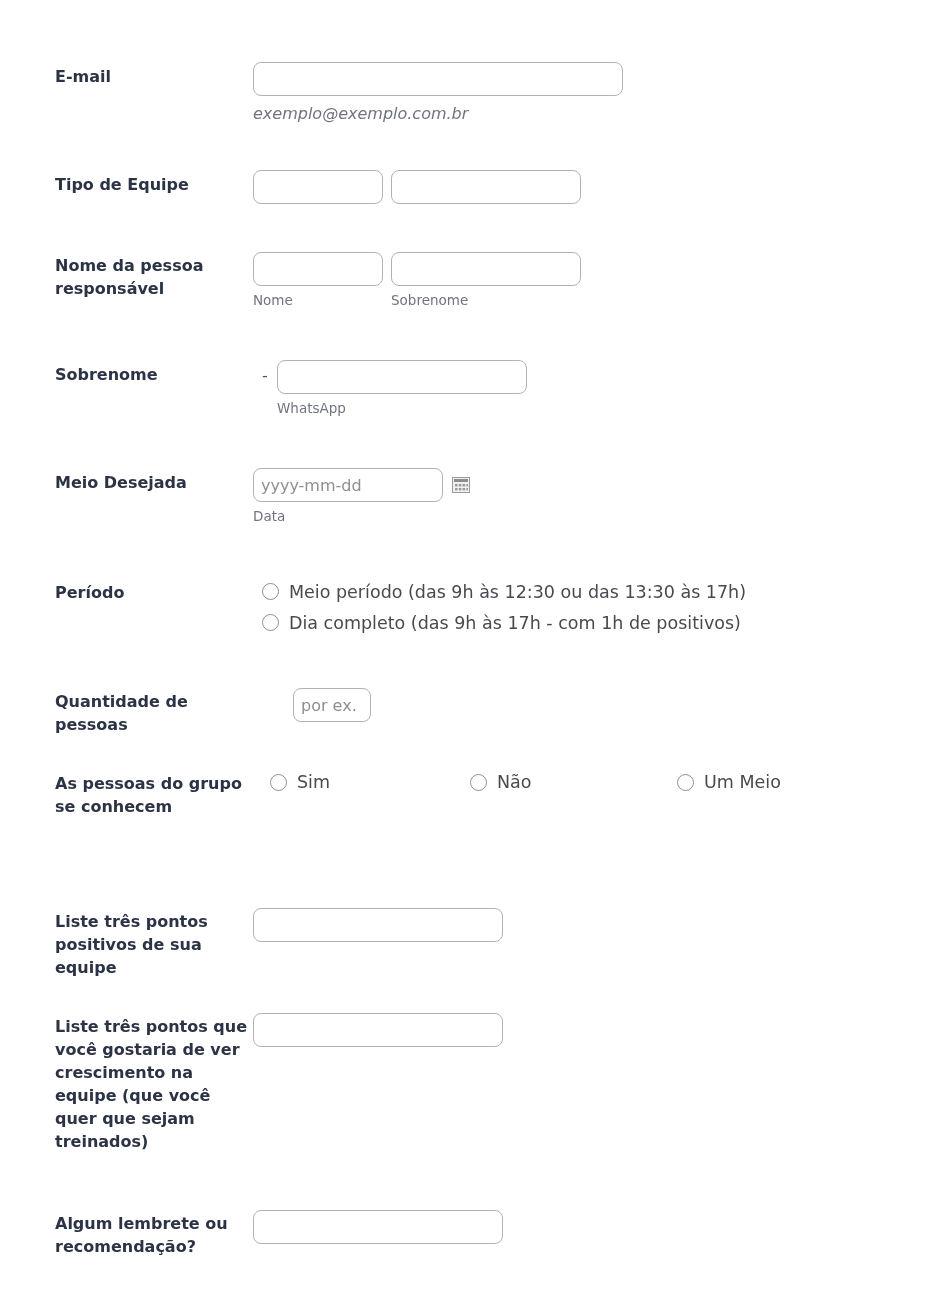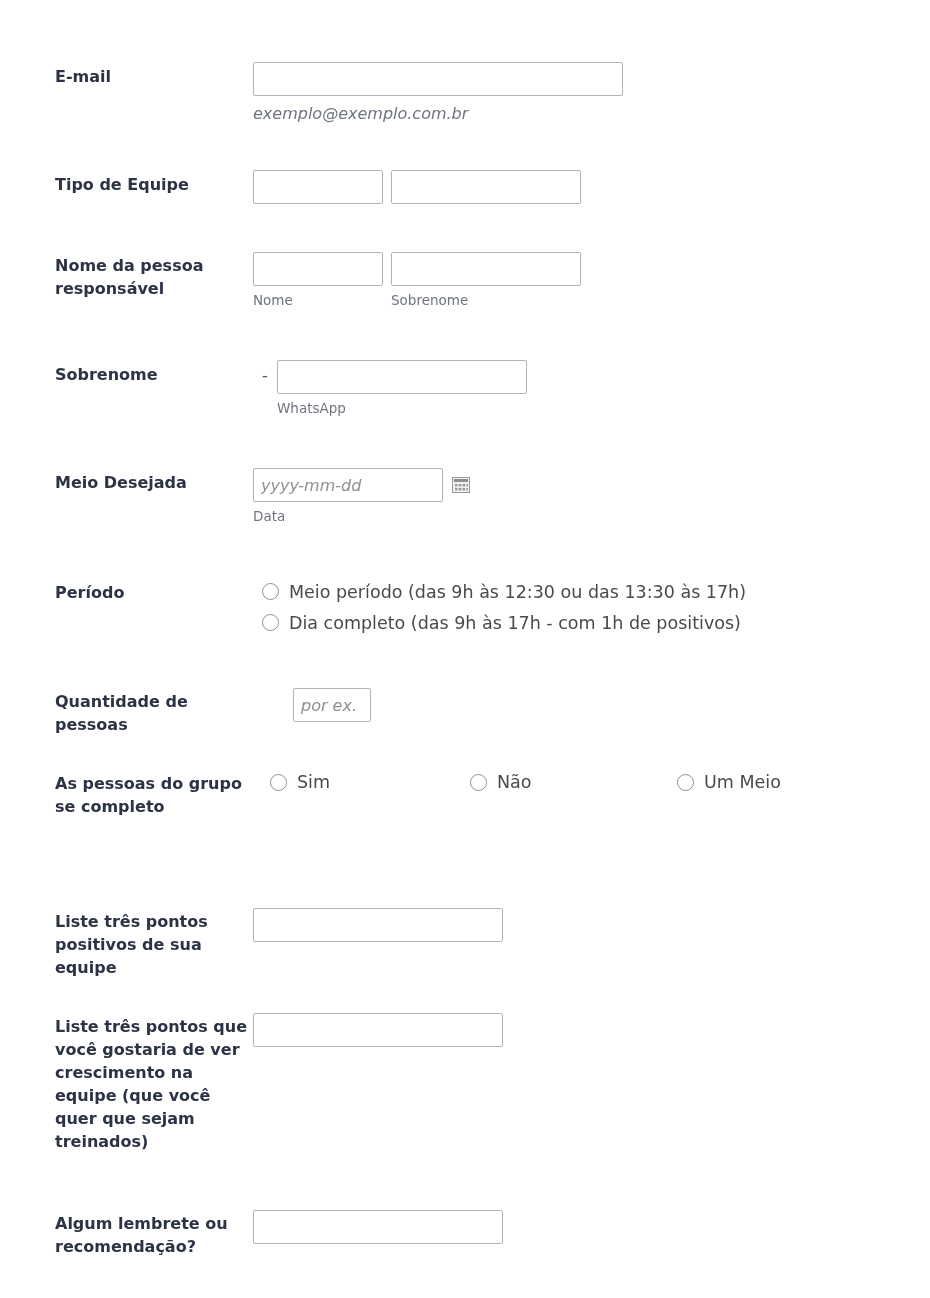--- a/index.html
+++ b/index.html
@@ -6,23 +6,23 @@
   body { font-family:"DejaVu Sans","Liberation Sans",sans-serif; }
   .page { position:relative; width:930px; height:1298px; background:#ffffff; overflow:hidden; }
   .row { position:absolute; left:0; width:930px; }
   .flabel {
     position:absolute; left:55px; top:2px; width:196px;
     font-weight:bold; font-size:16px; line-height:23px; color:#2c3345;
     word-wrap:break-word;
   }
   .controls { position:absolute; left:253px; top:0; }
   input.text {
-    box-sizing:border-box; height:30px; border:1px solid #b3b3b3; border-radius:2px;
+    box-sizing:border-box; height:30px; border:1px solid #b3b3b3; border-radius:8px;
     background:#fff; font-family:"DejaVu Sans","Liberation Sans",sans-serif;
-    font-size:16px; color:#333; padding:16px 7px; outline:none;font-style:italic;
+    font-size:16px; color:#333; padding:16px 7px; outline:none;
   }
   input.text.h28 { height:28px; }
   input.text::placeholder { color:#8f8f8f; opacity:1; }
   .sublabel { font-size:13.5px; color:#6f7480; margin-top:6px; }
   .hint { font-size:16px; color:#6f7480; margin-top:8px;font-style:italic; }
   .pairflex { display:flex; gap:8px; }
   .dashcell { width:24px; height:30px; display:flex; align-items:center; justify-content:center;
               font-size:16px; color:#555; }
   .opt { display:flex; align-items:center; gap:10px; font-size:17.5px; color:#474a4f; cursor:pointer; }
   .opt-v { height:31px; }
@@ -125,21 +125,21 @@
   </div>
 
   <div class="row" style="top:688px">
     <div class="flabel" style="top:2px">Quantidade de pessoas</div>
     <div class="controls">
       <input type="text" class="text h28" style="width: 78px; margin-left: 40px;" placeholder="por ex.">
     </div>
   </div>
 
   <div class="row" style="top:770px">
-    <div class="flabel" style="top:2px">As pessoas do grupo se completo</div>
+    <div class="flabel" style="top:2px">As pessoas do grupo se conhecem</div>
     <label class="opt group-opts" style="left:270px">
       <span class="radio"></span>
       <span>Sim</span>
     </label>
     <label class="opt group-opts" style="left:470px">
       <span class="radio"></span>
       <span>Não</span>
     </label>
     <label class="opt group-opts" style="left:677px">
       <span class="radio"></span>

